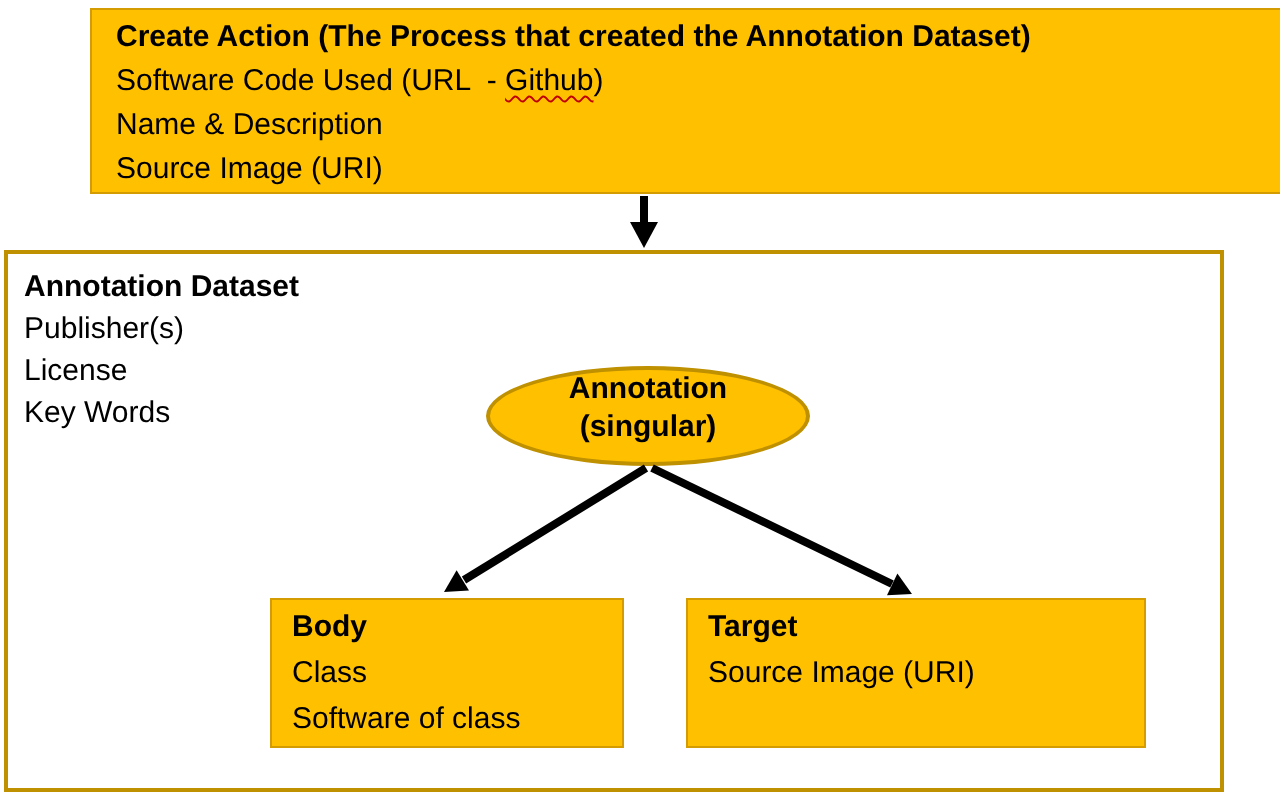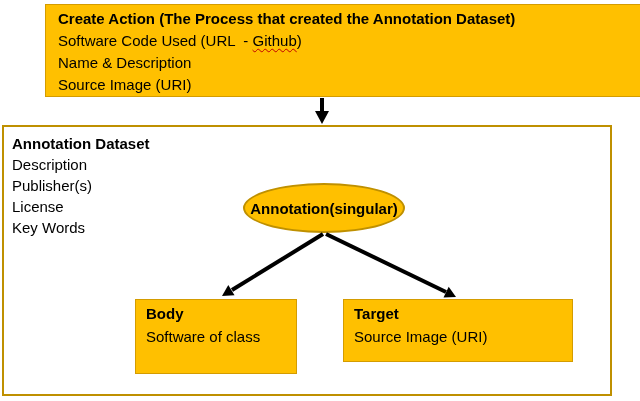--- a/index.html
+++ b/index.html
@@ -45,37 +45,36 @@
 
   #annotation-ellipse {
     position: absolute;
     left: 243px; top: 183px;
     width: 162px; height: 50px;
     background: #FFC000;
     border: 2px solid #BF9000;
     border-radius: 50%;
     box-sizing: border-box;
     display: flex;
-    flex-direction: row;
+    flex-direction: column;
     align-items: center;
-    justify-content: center;
     font-weight: bold;
     line-height: 19px;
     text-align: center;
   }
 
   #body-box {
     left: 135px; top: 299px;
-    width: 162px; height: 75px;
+    width: 177px; height: 75px;
     padding: 2px 10px;
     line-height: 23px;
   }
   #target-box {
     left: 343px; top: 299px;
-    width: 230px; height: 63px;
+    width: 230px; height: 75px;
     padding: 2px 10px;
     line-height: 23px;
   }
 
   .spellcheck {
     text-decoration: underline wavy #C00000;
     text-decoration-thickness: 1px;
     text-underline-offset: 2px;
   }
 
@@ -94,34 +93,34 @@
   <div id="create-action-box" class="goldbox">
     <div class="line bold">Create Action (The Process that created the Annotation Dataset)</div>
     <div class="line"><span>Software Code Used (URL  - </span><span class="spellcheck">Github</span><span>)</span></div>
     <div class="line">Name &amp; Description</div>
     <div class="line">Source Image (URI)</div>
   </div>
 
   <div id="annotation-dataset-box">
     <div id="dataset-meta">
       <div class="bold">Annotation Dataset</div>
-      <div>Description</div>
       <div>Publisher(s)</div>
       <div>License</div>
       <div>Key Words</div>
     </div>
   </div>
 
   <div id="annotation-ellipse">
     <div>Annotation</div>
     <div>(singular)</div>
   </div>
 
   <div id="body-box" class="goldbox">
     <div class="bold">Body</div>
+    <div>Class</div>
     <div>Software of class</div>
   </div>
 
   <div id="target-box" class="goldbox">
     <div class="bold">Target</div>
     <div>Source Image (URI)</div>
   </div>
 
   <svg id="arrow-layer" viewBox="0 0 640 401" xmlns="http://www.w3.org/2000/svg">
     <g>

